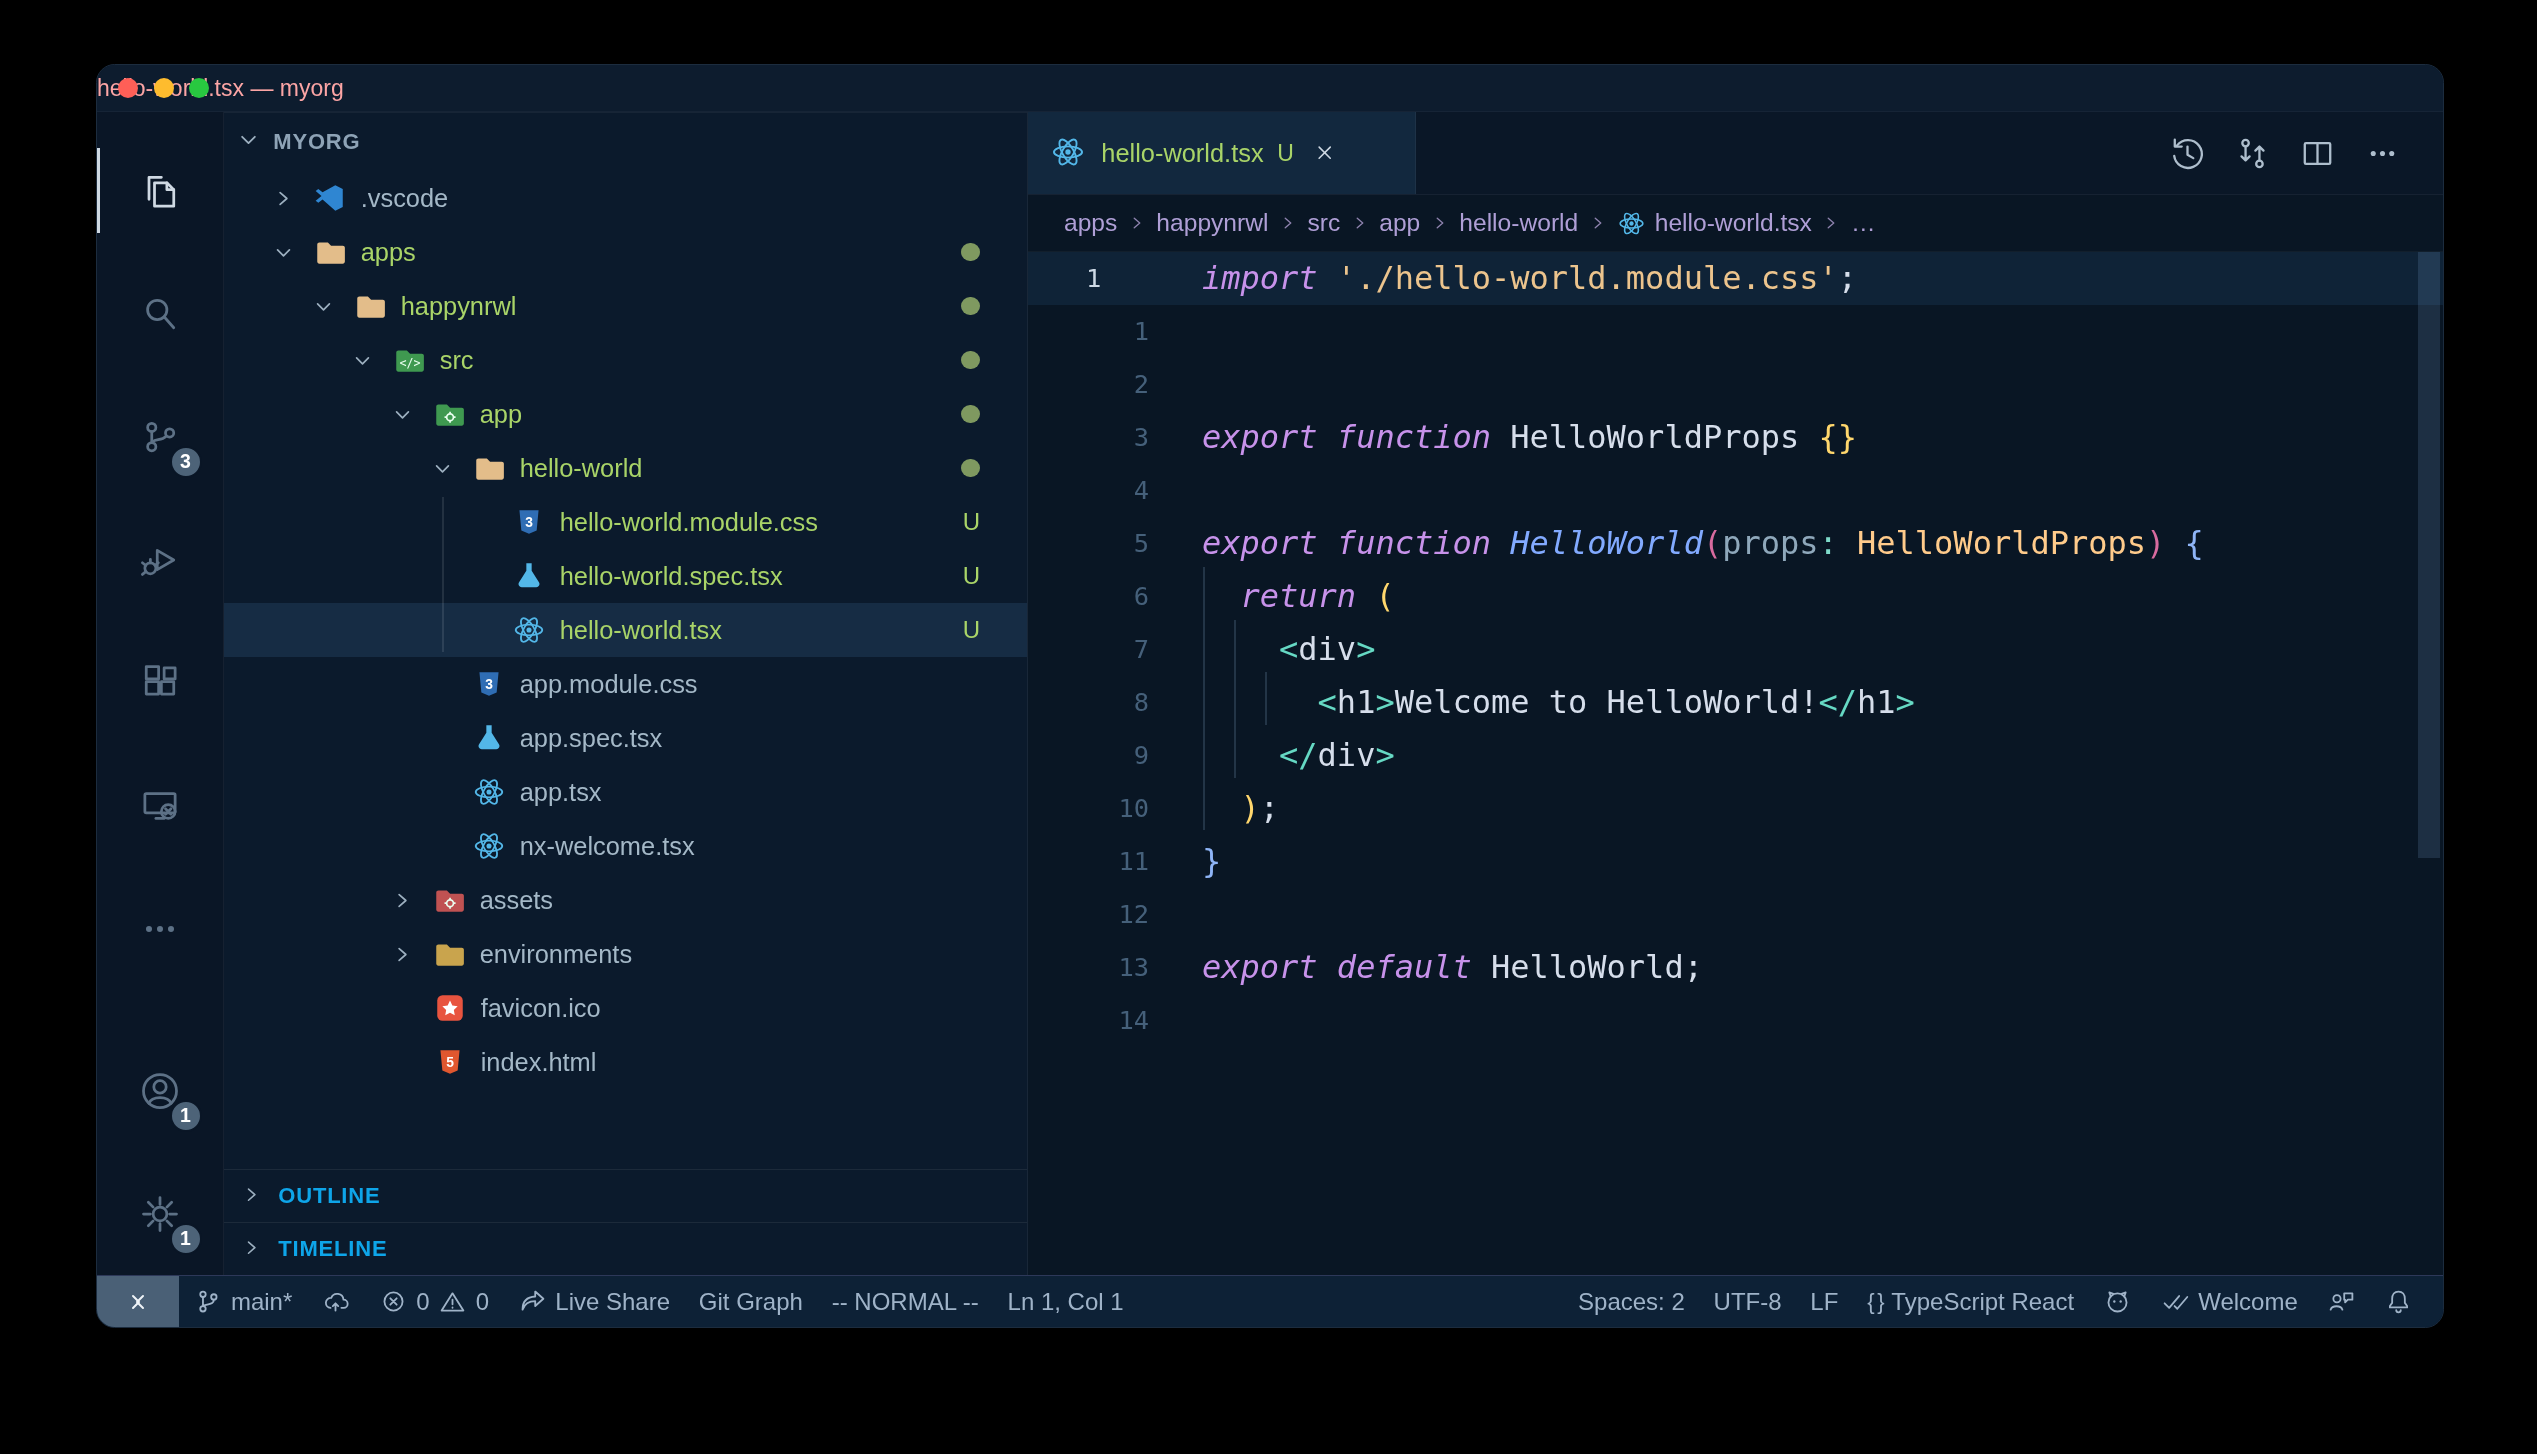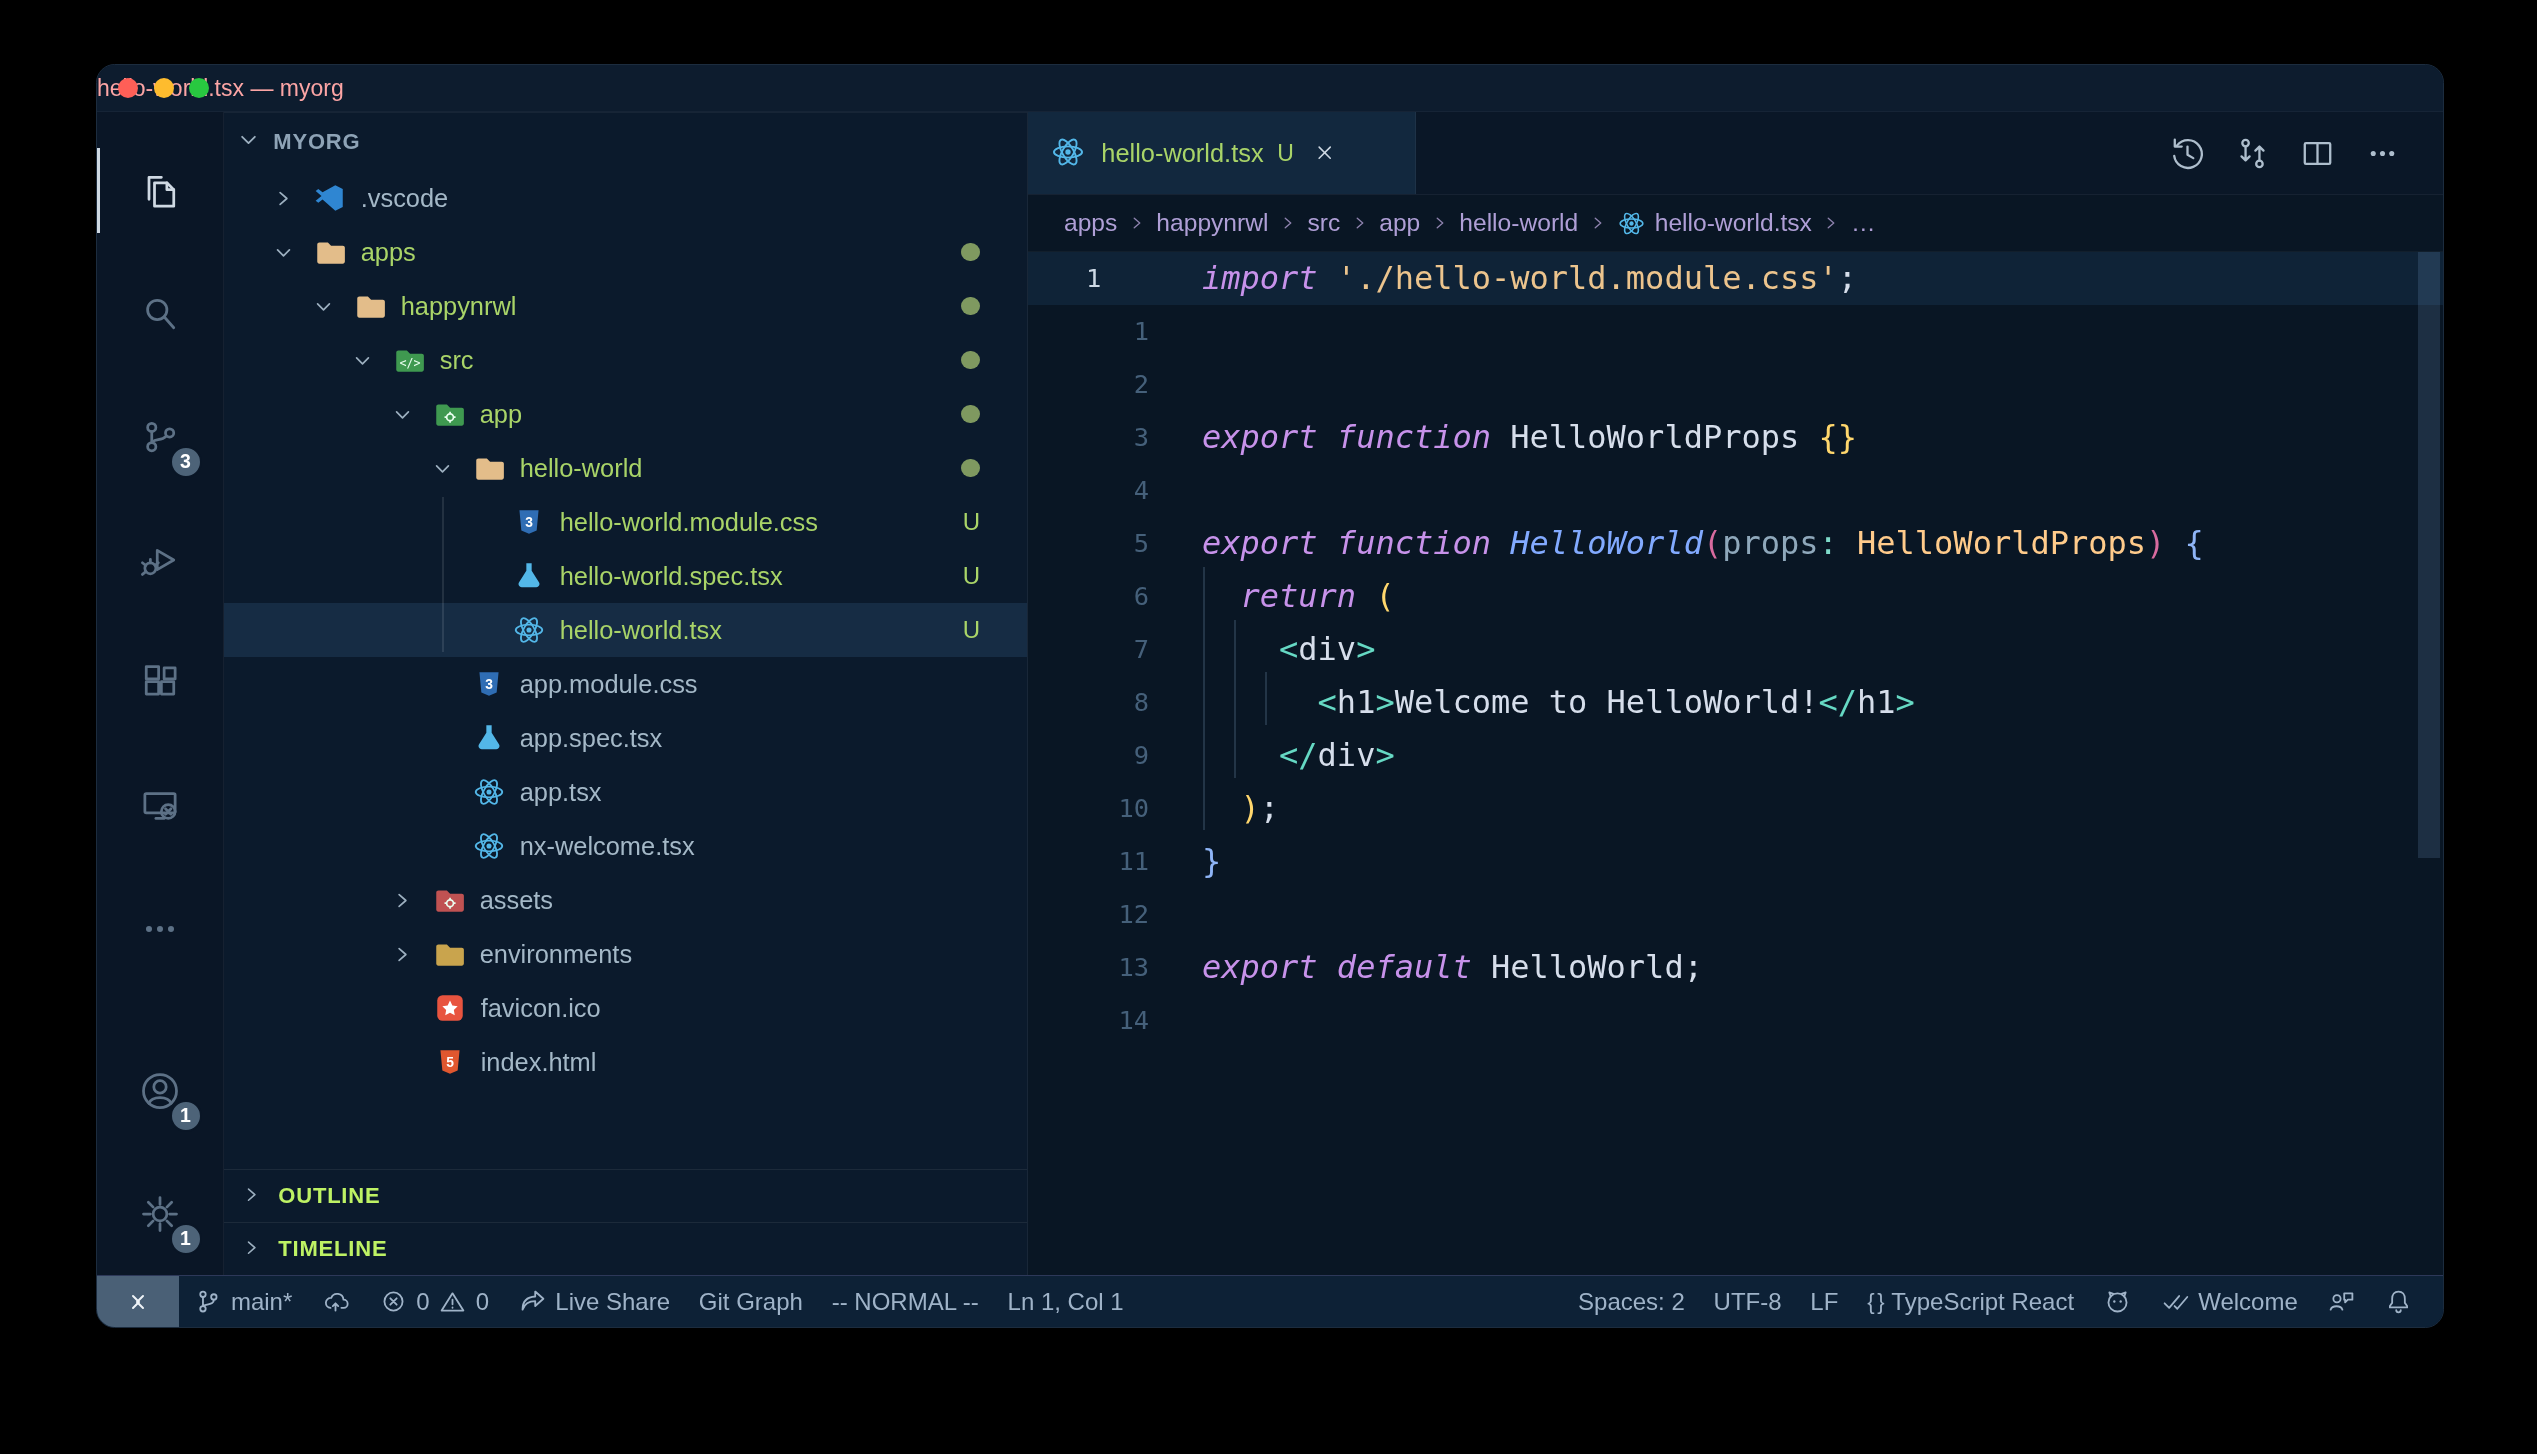--- a/index.html
+++ b/index.html
@@ -55,21 +55,21 @@
   .trow.git-green .lbl { color:var(--git-green); }
   .trow .right { margin-left:auto; padding-right:47px; display:flex; align-items:center; }
   .trow .ubadge { font-size:24px; color:var(--git-green); }
   .trow .dot { width:18.6px; height:18.6px; border-radius:50%; background:var(--dot-green); }
   .tree-guide { position:absolute; width:1.7px; background:rgba(255,255,255,.10); left:218px; }
   .panels { margin-top:auto; }
   .panel-row { height:53px; display:flex; align-items:center; padding-left:15.3px;
                border-top:0.8px solid rgba(255,255,255,.07); cursor:pointer; }
   .panel-row .chev { width:30.5px; color:#9db0c0; }
   .panel-row .chev svg { width:25.4px; height:25.4px; }
-  .panel-row .lbl { font-size:22px; font-weight:bold; letter-spacing:0.8px; color:#bef264; margin-left:8.5px; }
+  .panel-row .lbl { font-size:22px; font-weight:bold; letter-spacing:0.8px; color:#0ea5e9; margin-left:8.5px; }
   
   .editor { flex:1; background:var(--editor-bg); display:flex; flex-direction:column; min-width:0; position:relative; }
   .tabbar { height:83px; flex:none; background:#0a1727; display:flex; align-items:stretch;
             border-bottom:0.8px solid rgba(255,255,255,.05); }
   .tab { width:388px; flex:none; background:var(--tab-active-bg); display:flex; align-items:center;
          padding:0 22px; cursor:pointer; border-right:0.8px solid rgba(255,255,255,.05); }
   .tab .ficon svg { width:36px; height:36px; }
   .tab .lbl { font-size:25.4px; color:var(--git-green); margin-left:15.3px; }
   .tab .ubadge { font-size:23px; color:var(--git-green); margin-left:13.6px; }
   .tab .close { margin-left:18.6px; color:#cdd7e1; width:25.4px; height:25.4px; cursor:pointer; }

